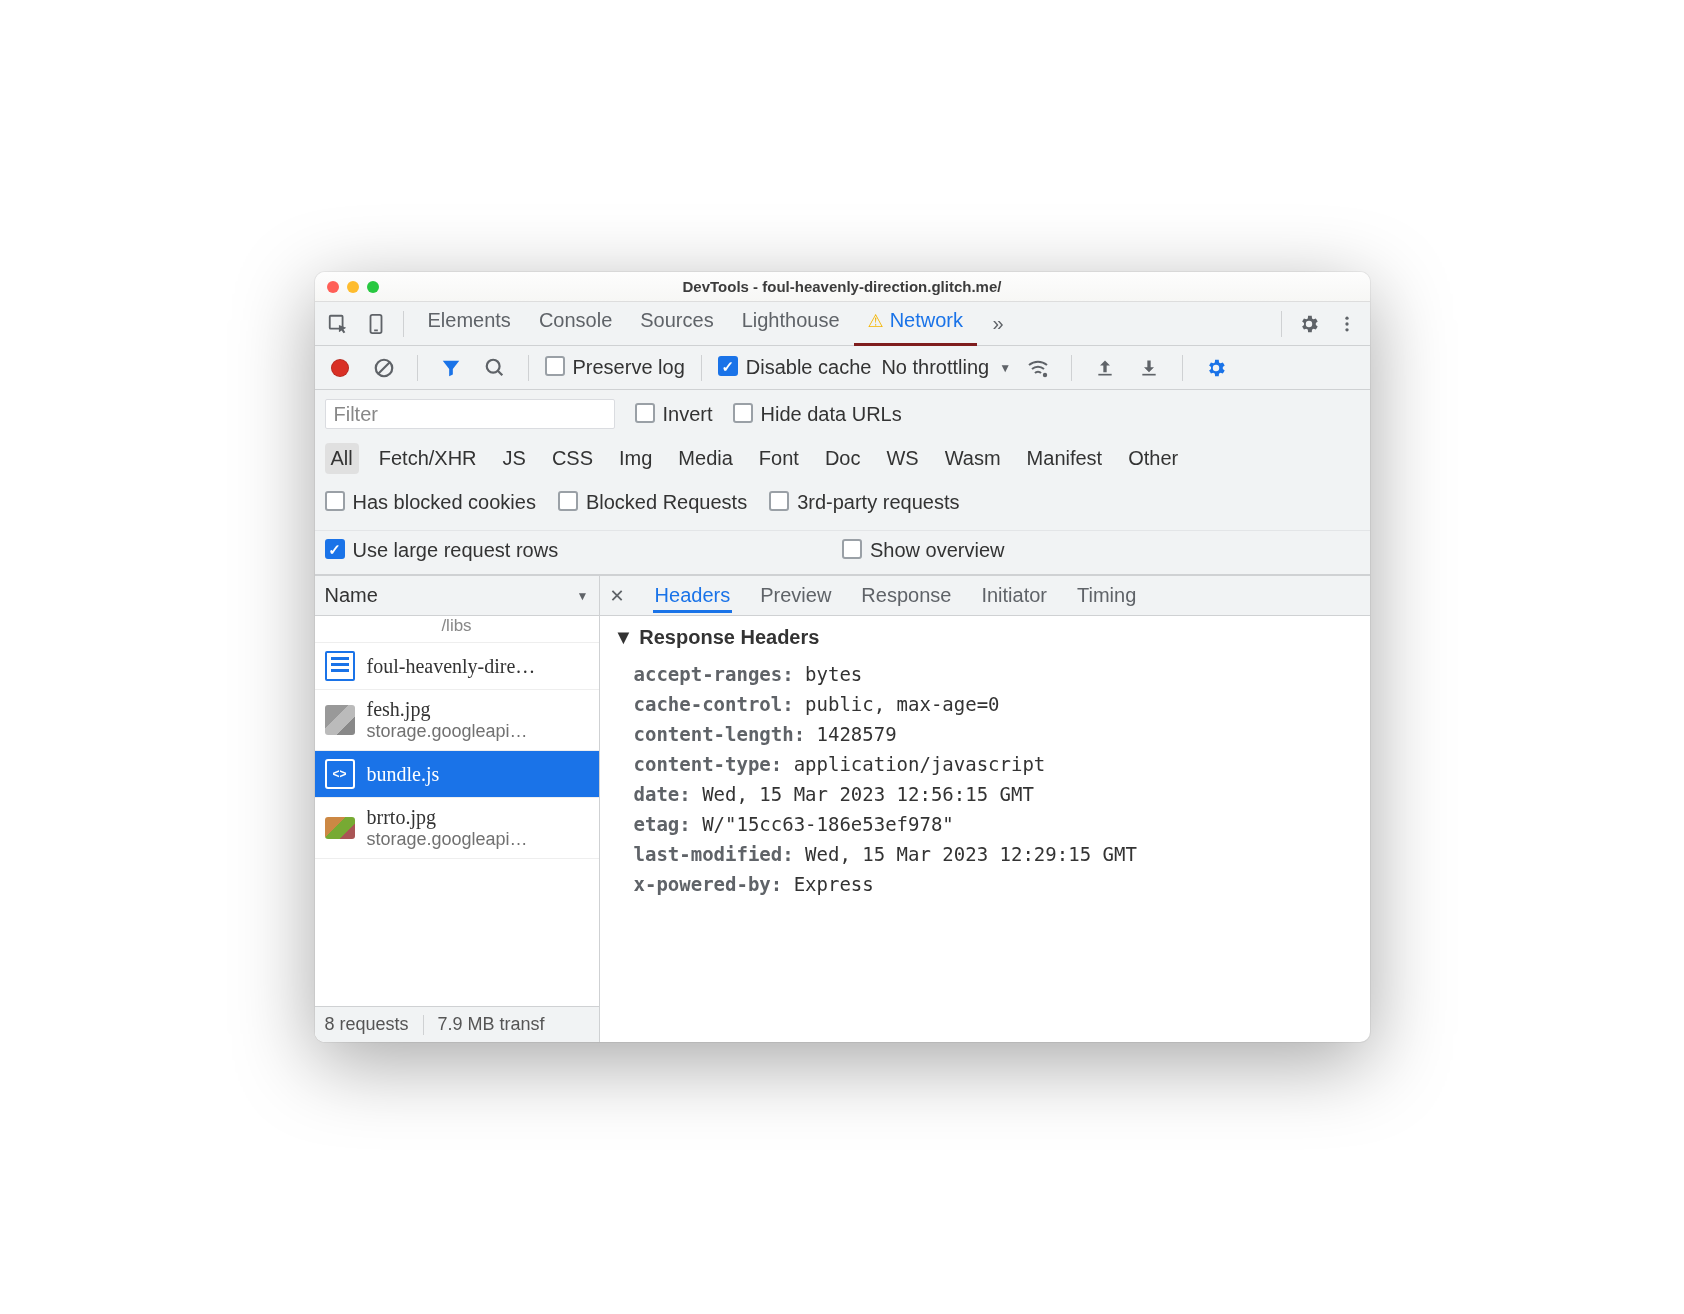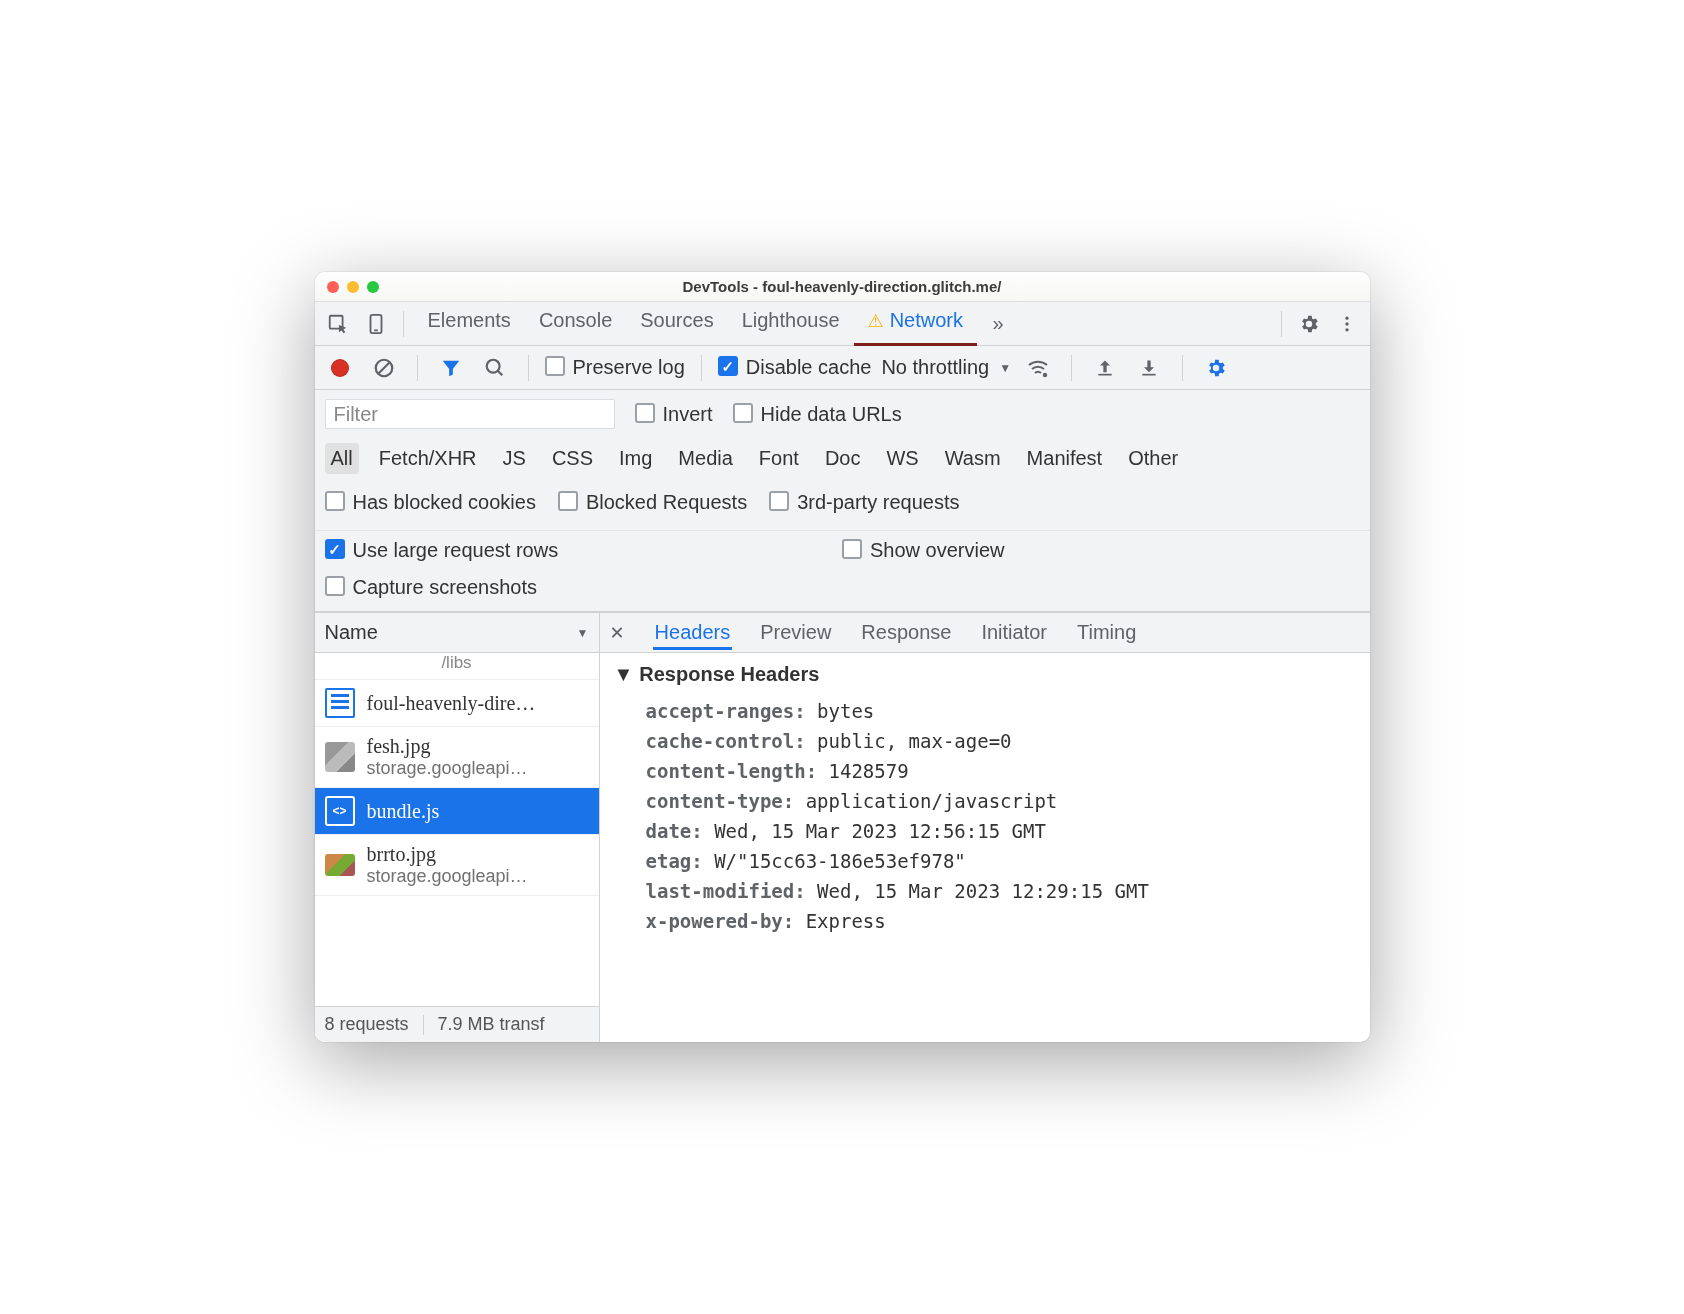--- a/index.html
+++ b/index.html
@@ -154,21 +154,21 @@
     height:40px; border-bottom:1px solid #cfd1d3; background:#f1f3f4;
     display:flex; align-items:center; gap:22px; padding:0 10px;
     color:#5f6368; font-size:20px;
   }
   .detail-tabs .dt { padding:6px 2px; cursor:pointer; }
   .detail-tabs .dt.active { color:#1a73e8; border-bottom:3px solid #1a73e8; padding-bottom:3px; font-weight:500; }
   .detail-tabs .close { font-size:18px; cursor:pointer; color:#5f6368; margin-right:6px;}
   .headers-body { flex:1; overflow:auto; padding:10px 14px; font-size:20px; }
   .section-hdr { font-weight:700; display:flex; align-items:center; gap:6px; margin-bottom:10px; }
   .kv { padding:4px 0 4px 20px; font-family: Menlo, Consolas, "SF Mono", monospace; font-size:19px; color:#333; }
-  .kv .k { font-weight:700; color:#5f6368;margin-left:12px; }
+  .kv .k { font-weight:700; color:#5f6368; }
 
   svg { display:block; }
 </style>
 </head>
 <body>
 
 <div class="window">
 
   <div class="titlebar">
     <div class="traffic">
@@ -328,24 +328,20 @@
 
   <div class="settings">
     <div class="settings-grid">
       <label class="cb-row">
         <span class="checkbox checked"></span>
         <span>Use large request rows</span>
       </label>
       <label class="cb-row">
         <span class="checkbox"></span>
         <span>Show overview</span>
-      </label>
-      <label class="cb-row">
-        <span class="checkbox"></span>
-        <span>Capture screenshots</span>
       </label>
     </div>
   </div>
 
   <div class="panes">
     <div class="left">
       <div class="col-header">
         <span>Name</span>
         <span class="tri">▼</span>
       </div>

